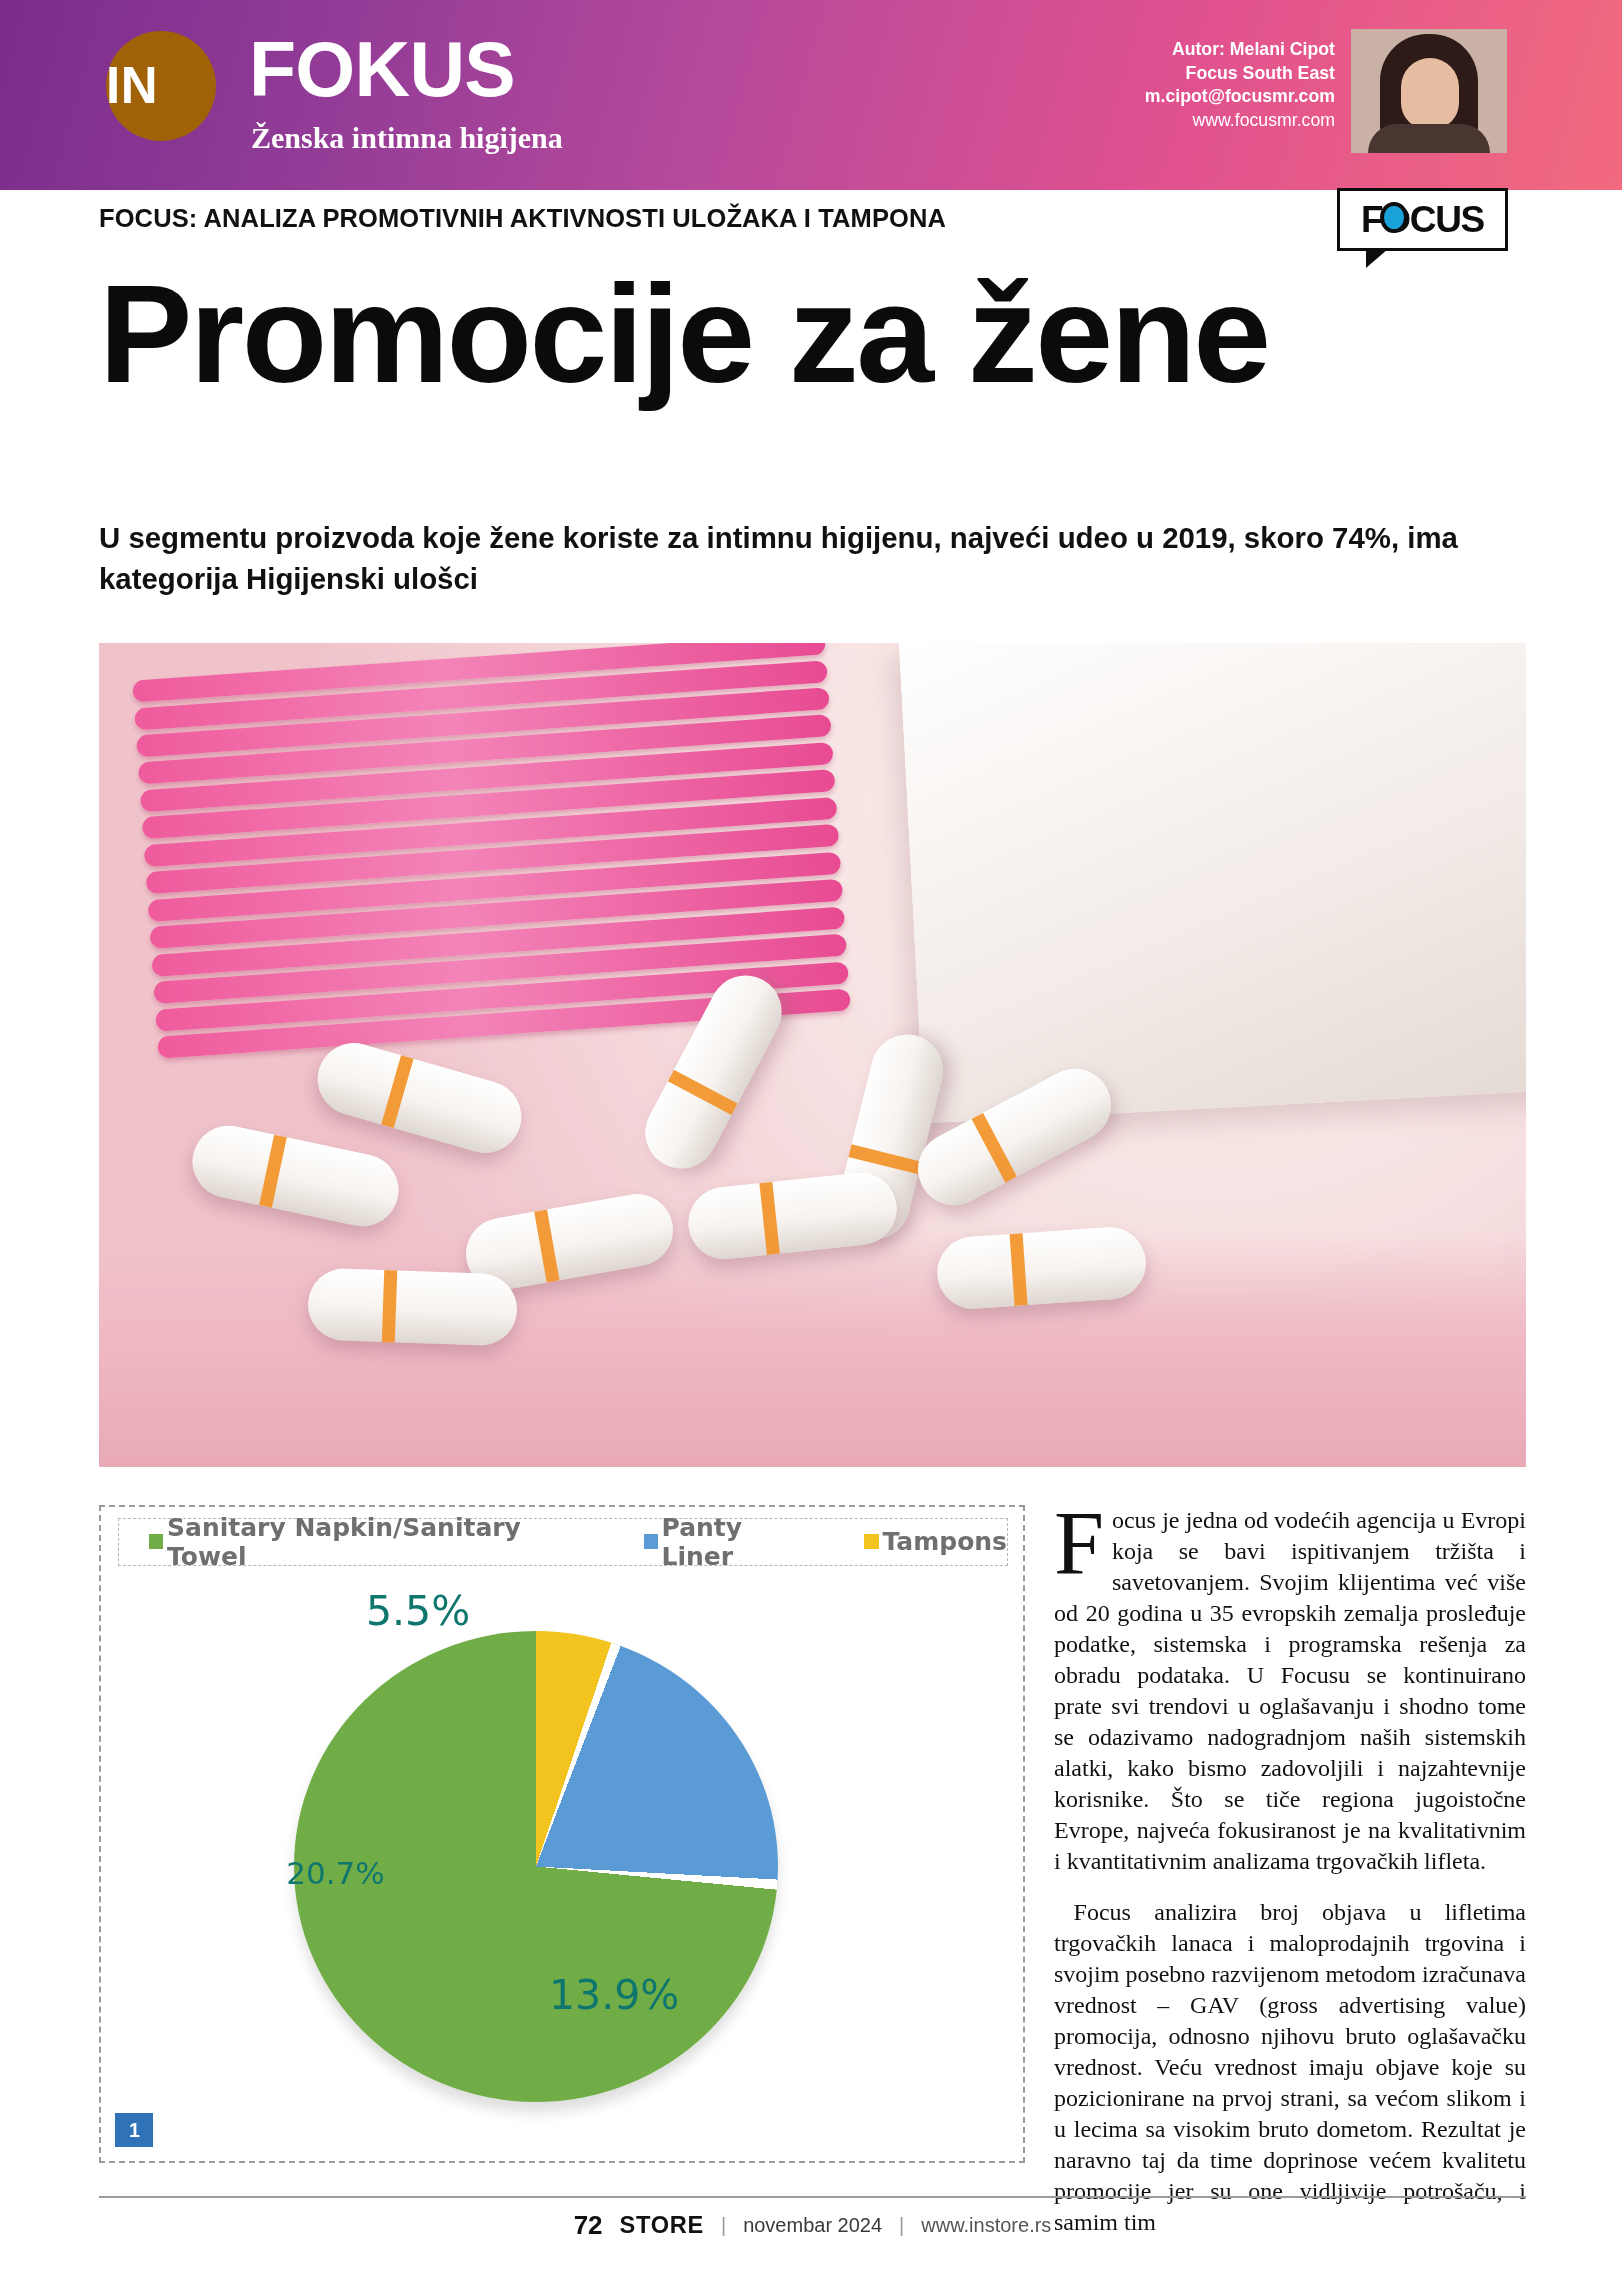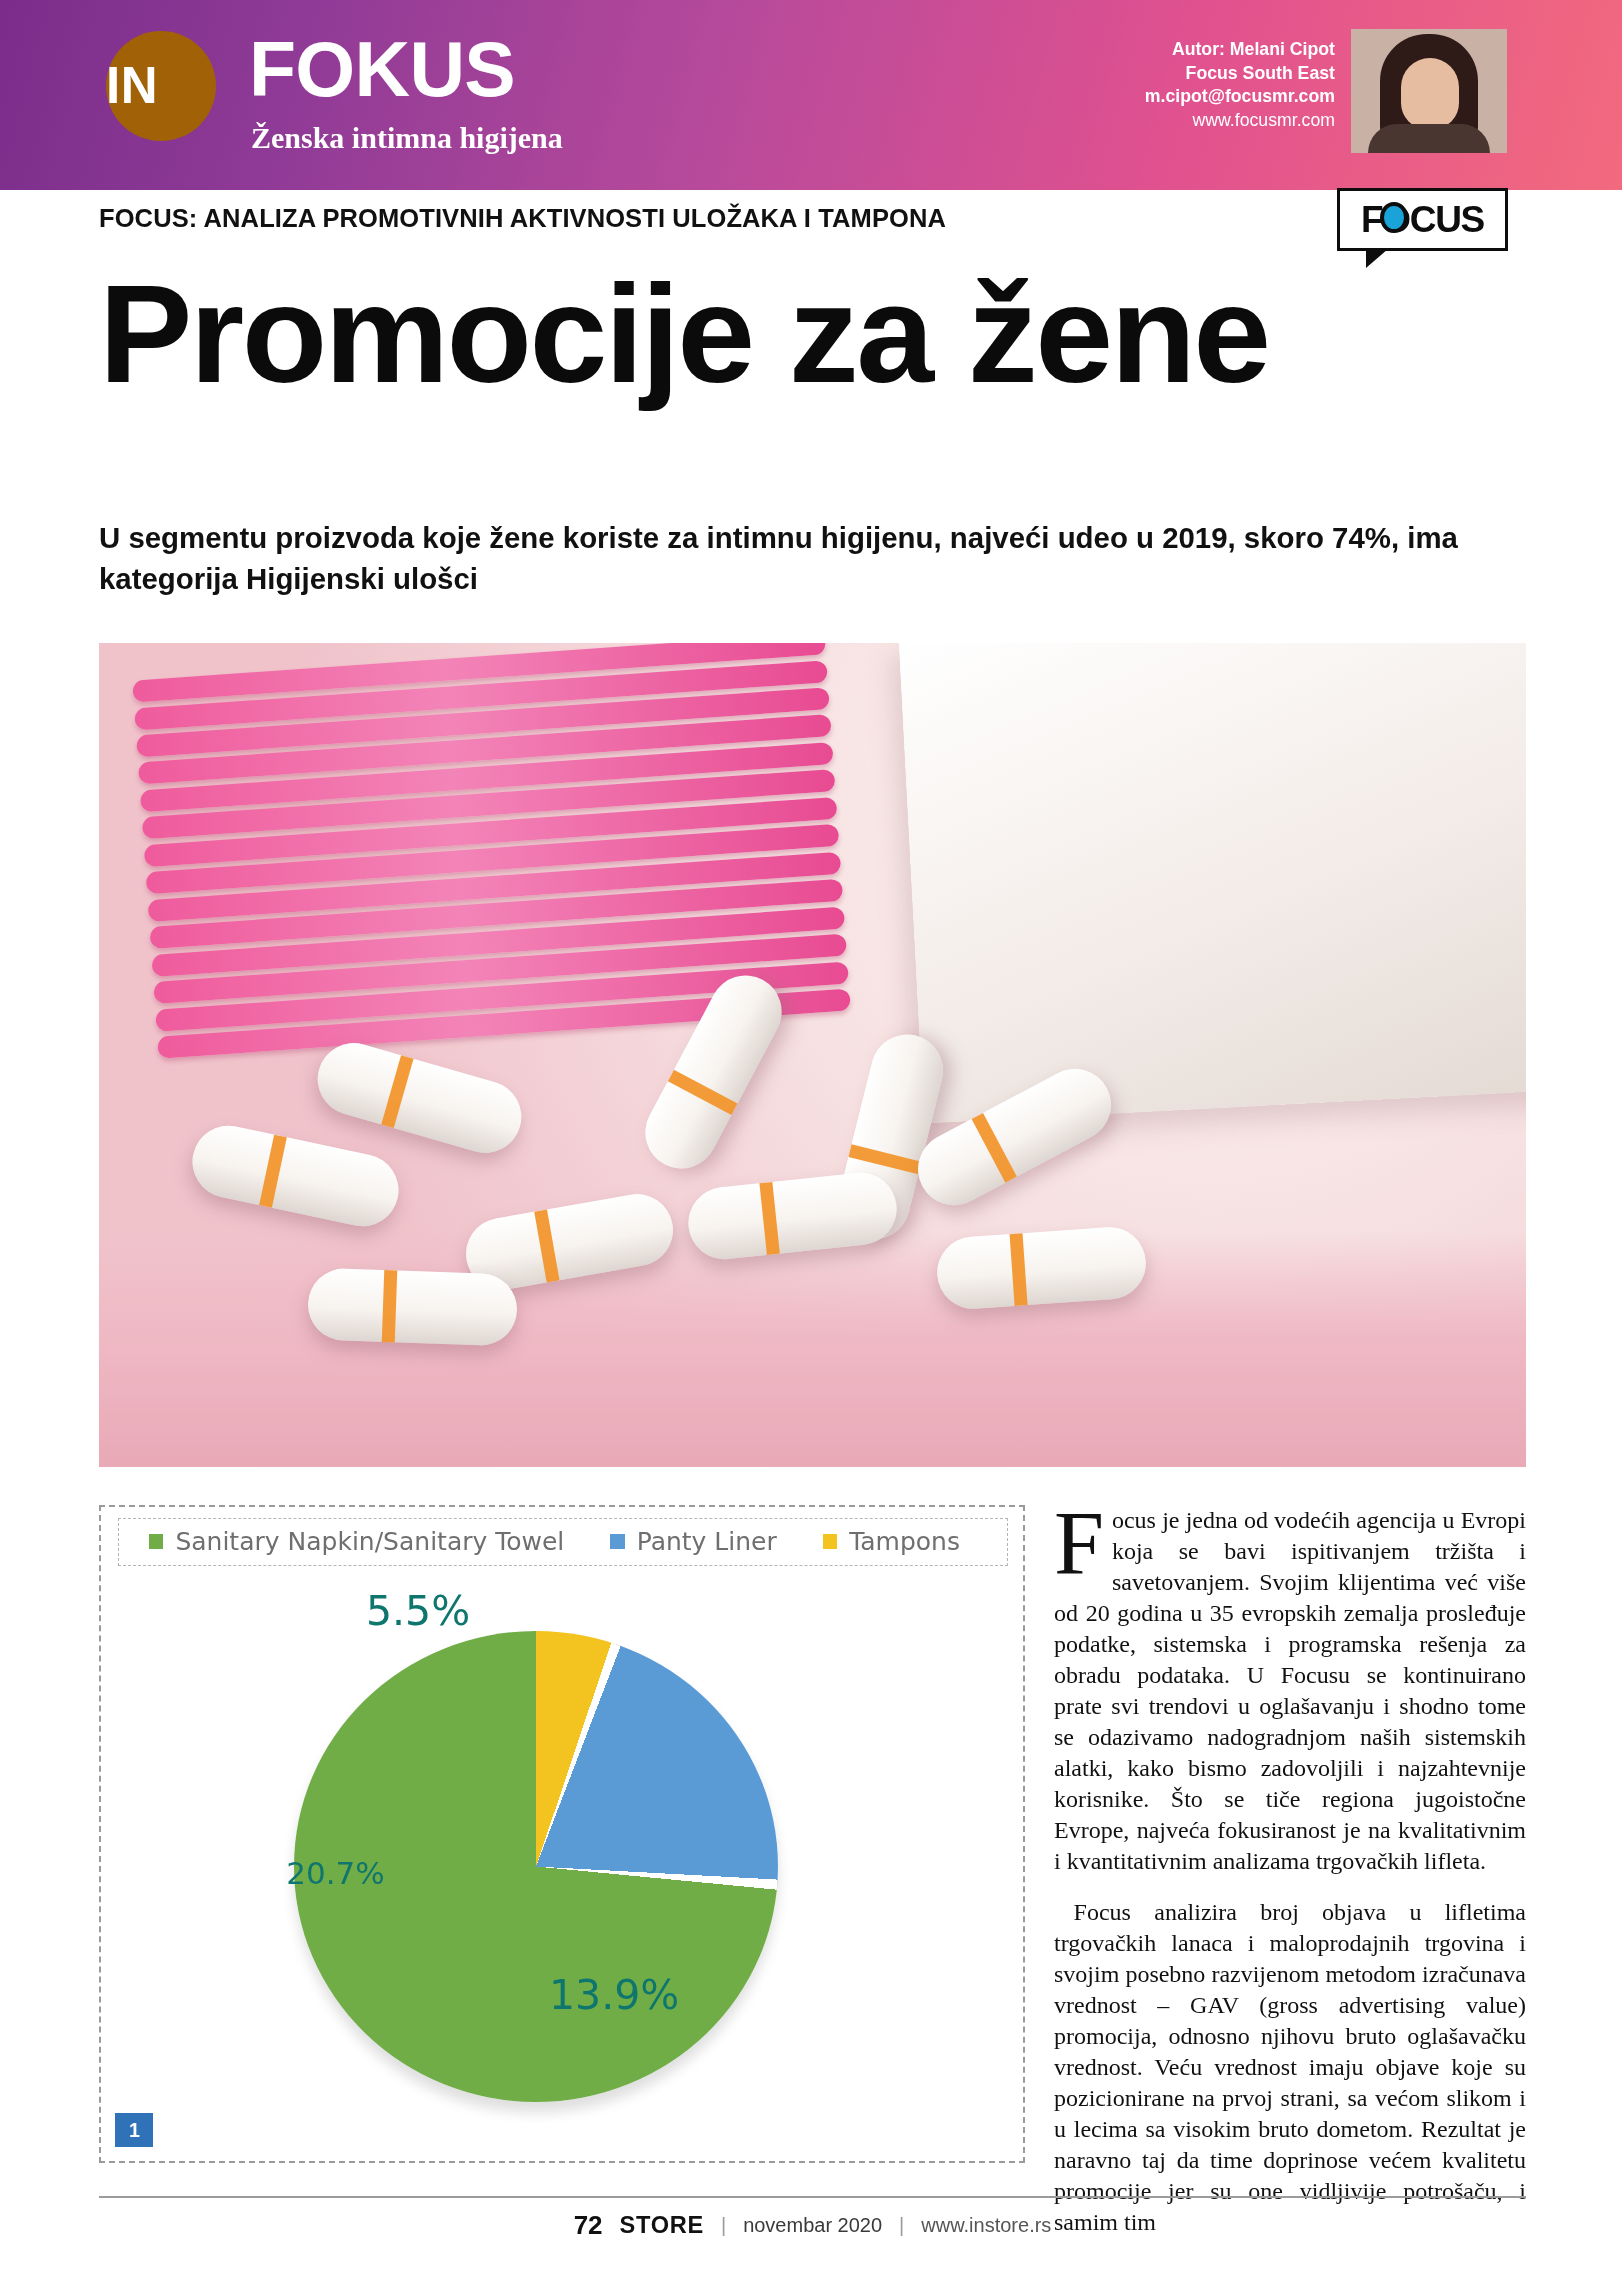--- a/index.html
+++ b/index.html
@@ -216,21 +216,21 @@
   .chart-legend {
     position: absolute;
     top: 10.5px; left: 17px;
     width: 890px; height: 48px;
     border: 1.3px dashed #b5b5b5;
     display: flex;
     align-items: center;
     gap: 46px;
     padding-left: 30px;
   }
-  .legend-item { display: flex; align-items: center; gap: 12px; }
+  .legend-item { display: flex; align-items: center; gap: 4px; font-weight: bold; }
   .legend-swatch { width: 14.4px; height: 14.4px; }
   .legend-label {
     font-size: 25px;
     color: #6f6f6f;
     font-family: "DejaVu Sans", sans-serif;
   }
   .pie-wrap {
     position: absolute;
     top: 98px; left: 167px;
     width: 550px; height: 523px;
@@ -430,17 +430,17 @@
     <span class="dropcap">F</span><span>ocus je jedna od vodećih agencija u Evropi koja se bavi ispitivanjem tržišta i savetovanjem. Svojim klijentima već više od 20 godina u 35 evropskih zemalja prosleđuje podatke, sistemska i programska rešenja za obradu podataka. U Focusu se kontinuirano prate svi trendovi u oglašavanju i shodno tome se odazivamo nadogradnjom naših sistemskih alatki, kako bismo zadovoljili i najzahtevnije korisnike. Što se tiče regiona jugoistočne Evrope, najveća fokusiranost je na kvalitativnim i kvantitativnim analizama trgovačkih lifleta.</span>
   </p>
   <p>Focus analizira broj objava u lifletima trgovačkih lanaca i maloprodajnih trgovina i svojim posebno razvijenom metodom izračunava vrednost – GAV (gross advertising value) promocija, odnosno njihovu bruto oglašavačku vrednost. Veću vrednost imaju objave koje su pozicionirane na prvoj strani, sa većom slikom i u lecima sa visokim bruto dometom. Rezultat je naravno taj da time doprinose većem kvalitetu promocije jer su one vidljivije potrošaču, i samim tim</p>
 </div>
 
 <div class="footer-rule"></div>
 <div class="footer">
   <span class="pagenum">72</span>
   <span class="store-logo">STORE</span>
   <span class="sep">|</span>
-  <span>novembar 2020</span>
+  <span>novembar 2024</span>
   <span class="sep">|</span>
   <span class="url">www.instore.rs</span>
 </div>
 
 
 </body></html>

